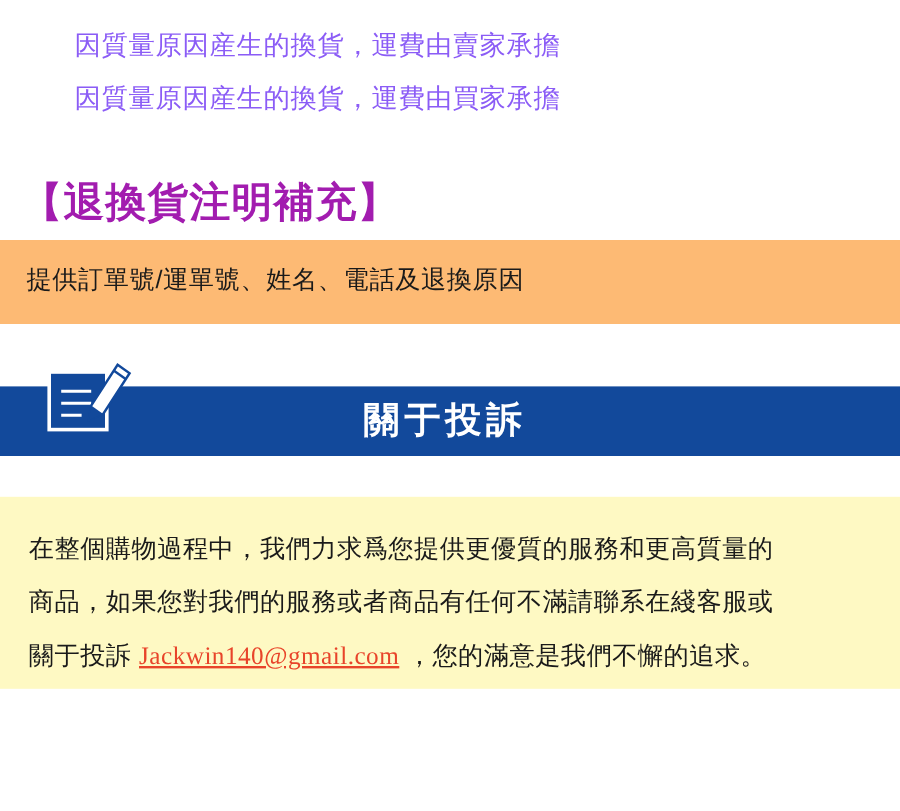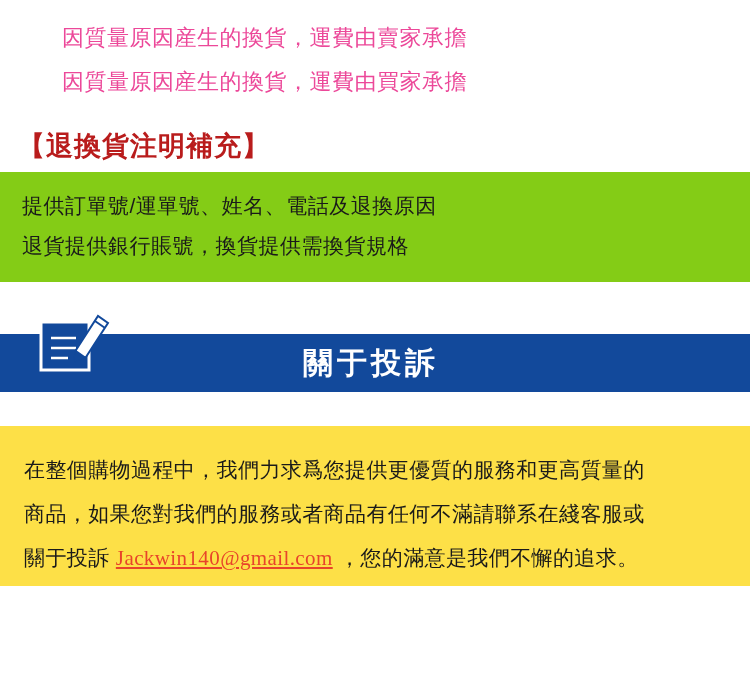--- a/index.html
+++ b/index.html
@@ -20,41 +20,41 @@
     height: 676px;
   }
 
   
   .policy-lines {
     padding-top: 16px;
   }
   .policy-line {
     font-size: 22px;
     line-height: 44px;
-    color: #ec4899;
+    color: #8b5cf6;
     padding-left: 62px;
     letter-spacing: 0.5px;
     white-space: nowrap;
   }
 
   
   .bracket-heading {
-    font-size: 27px;
+    font-size: 34px;
     font-weight: bold;
-    color: #b91c1c;
+    color: #a21caf;
     padding-left: 18px;
-    margin-top: 24px;
+    margin-top: 42px;
     margin-bottom: 8px;
     letter-spacing: 1px;
     white-space: nowrap;
   }
 
   
   .note-block {
-    background: #84cc16;
+    background: #fdba74;
     padding: 14px 0 16px 0;
     margin: 0;
   }
   .note-line {
     font-size: 21px;
     line-height: 40px;
     color: #1a1a1a;
     padding-left: 22px;
     letter-spacing: 0.5px;
     white-space: nowrap;
@@ -91,21 +91,21 @@
   .pencil-badge {
     position: absolute;
     left: 36px;
     top: -30px;
     width: 74px;
     height: 74px;
   }
 
   
   .body-block {
-    background: #fde047;
+    background: #fef9c3;
     margin-top: 34px;
     padding: 22px 0 34px 0;
     height: 160px;
     box-sizing: border-box;
   }
   .body-line {
     font-size: 21px;
     line-height: 44px;
     color: #1a1a1a;
     padding-left: 24px;
@@ -126,21 +126,20 @@
 
   <div class="policy-lines">
     <div class="policy-line">因質量原因産生的換貨，運費由賣家承擔</div>
     <div class="policy-line">因質量原因産生的換貨，運費由買家承擔</div>
   </div>
 
   <div class="bracket-heading">【退換貨注明補充】</div>
 
   <div class="note-block">
     <div class="note-line">提供訂單號/運單號、姓名、電話及退換原因</div>
-    <div class="note-line">退貨提供銀行賬號，換貨提供需換貨規格</div>
   </div>
 
   <div class="banner-wrap">
     <div class="banner"></div>
     <div class="banner-title">關于投訴</div>
     <span class="pencil-badge">
       <svg width="74" height="74" viewBox="0 0 74 74" xmlns="http://www.w3.org/2000/svg">
         <rect x="5" y="18" width="48" height="48" fill="#12499b" stroke="#ffffff" stroke-width="3"></rect>
         <line x1="15" y1="34" x2="40" y2="34" stroke="#ffffff" stroke-width="2.5"></line>
         <line x1="15" y1="44" x2="40" y2="44" stroke="#ffffff" stroke-width="2.5"></line>

